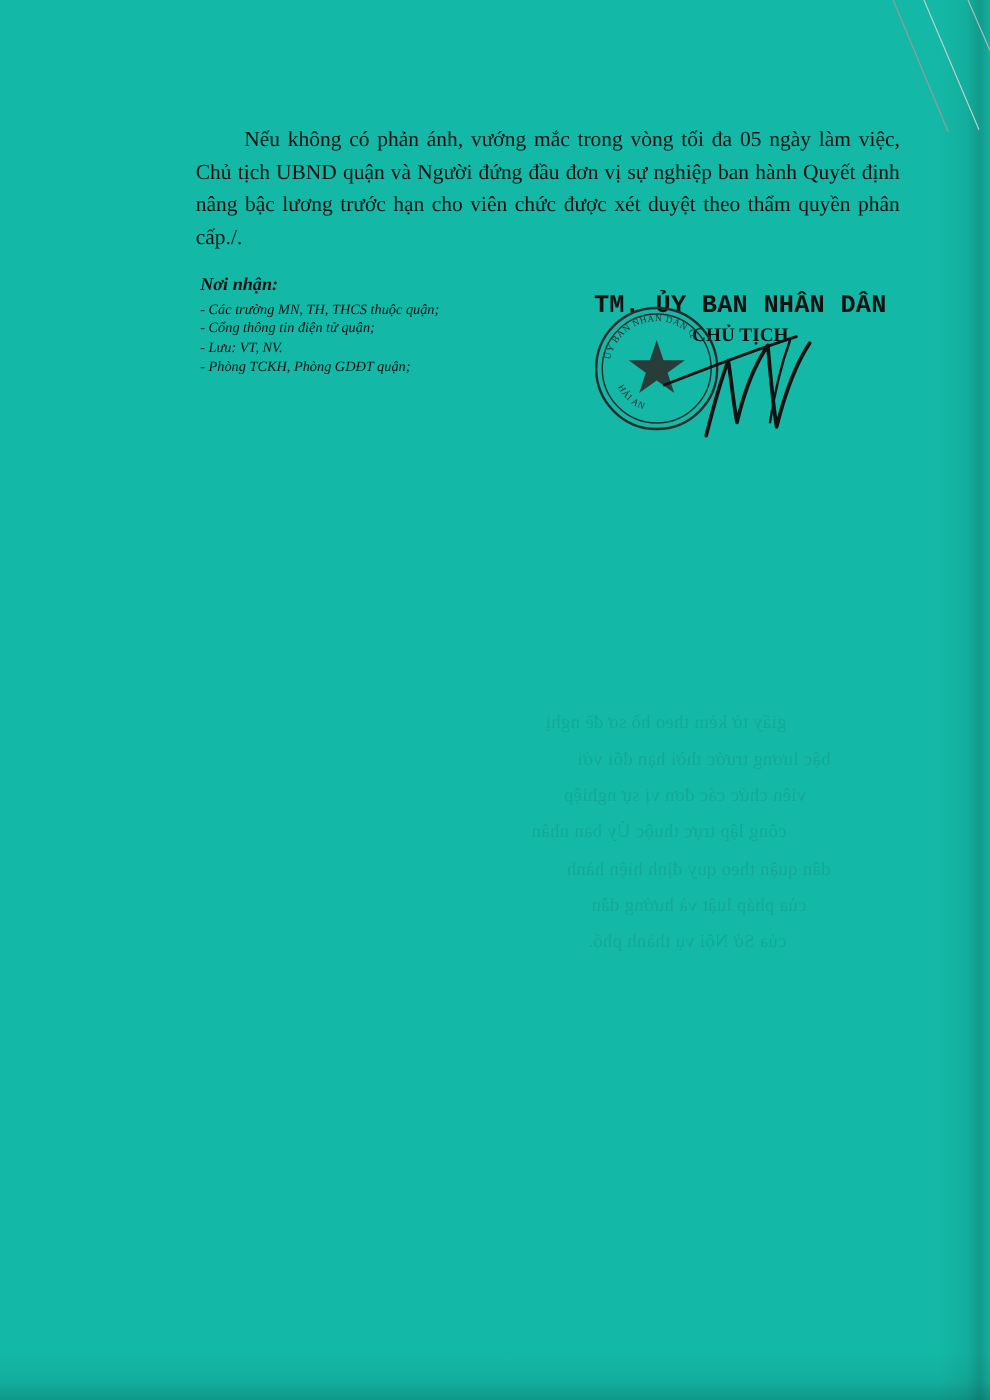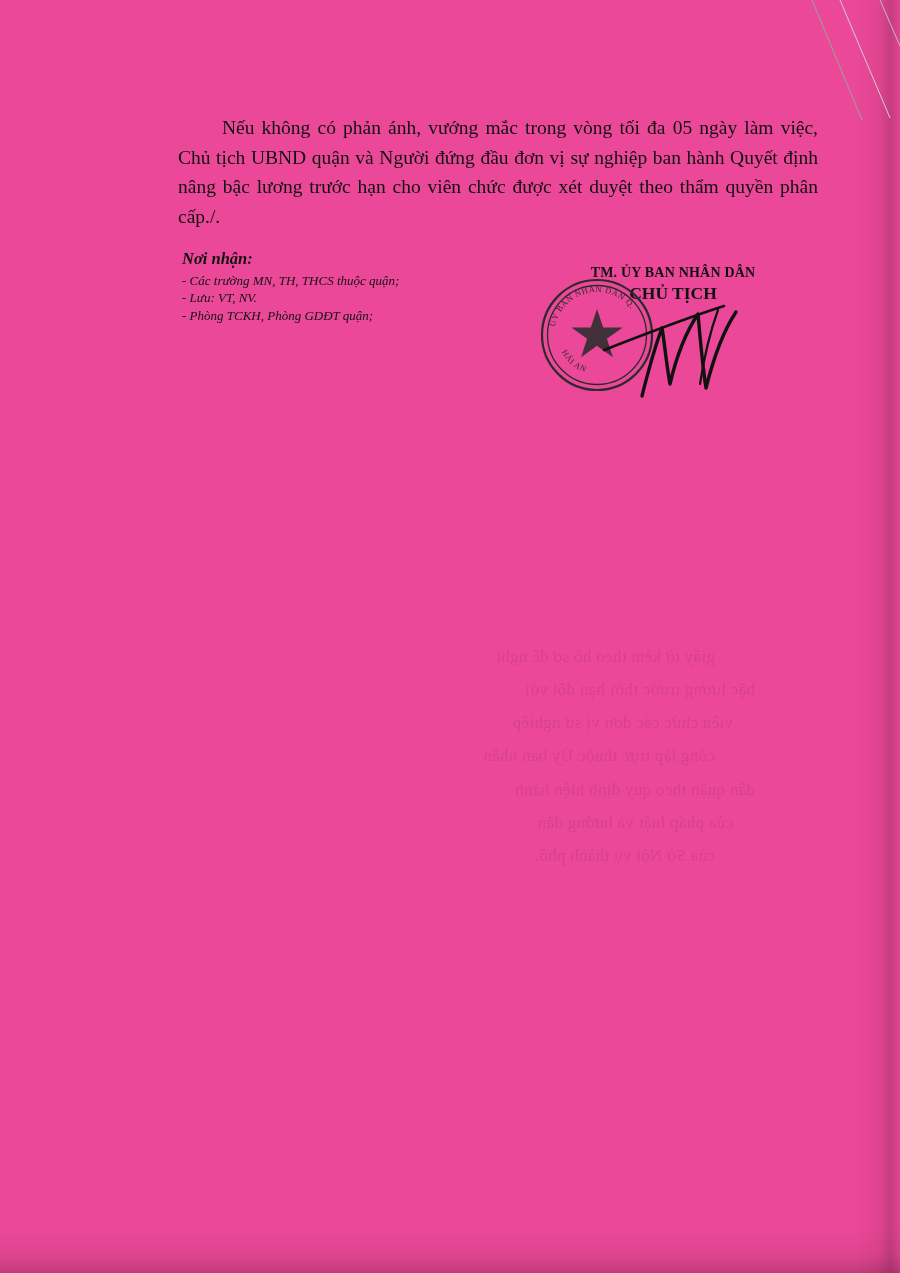--- a/index.html
+++ b/index.html
@@ -13,21 +13,21 @@
     position: relative;
     font-family: "Liberation Serif", serif;
     color: #111111;
     overflow: hidden;
   }
 
   
   .page {
     position: absolute;
     inset: 0;
-    background: #ec4899;
+    background: #14b8a6;
   }
   
   .scan-edge-right {
     position: absolute;
     top: 0;
     right: 0;
     width: 78px;
     height: 1273px;
     background: linear-gradient(to right, rgba(255,255,255,0) 0%, rgba(255,255,255,0) 40%, rgba(0,0,0,0.05) 72%, rgba(0,0,0,0.16) 88%, rgba(0,0,0,0.05) 100%);
     pointer-events: none;
@@ -95,23 +95,24 @@
   
   .signature {
     position: absolute;
     left: 508px;
     top: 264px;
     width: 330px;
     text-align: center;
   }
   .sig-org {
     font-weight: bold;
-    font-size: 14px;
+    font-size: 23px;
     letter-spacing: 0.2px;
     line-height: 1.25;
+    font-family: Liberation Mono, monospace;
   }
   .sig-role {
     font-weight: bold;
     font-size: 17.5px;
     line-height: 1.35;
   }
   .sig-name {
     font-weight: bold;
     font-size: 17.5px;
     margin-top: 78px;
@@ -177,20 +178,21 @@
   </svg>
 
   <div class="body-text">
     <span class="indent"></span><span>Nếu không có phản ánh, vướng mắc trong vòng tối đa 05 ngày làm việc, Chủ tịch UBND quận và Người đứng đầu đơn vị sự nghiệp ban hành Quyết định nâng bậc lương trước hạn cho viên chức được xét duyệt theo thẩm quyền phân cấp./.</span>
   </div>
 
   <div class="recipients">
     <div class="recipients-title">Nơi nhận:</div>
     <ul>
       <li>- Các trường MN, TH, THCS thuộc quận;</li>
+      <li>- Cổng thông tin điện tử quận;</li>
       <li>- Lưu: VT, NV.</li>
       <li>- Phòng TCKH, Phòng GDĐT quận;</li>
     </ul>
   </div>
 
   <div class="signature">
     <div class="sig-org">TM. ỦY BAN NHÂN DÂN</div>
     <div class="sig-role">CHỦ TỊCH</div>
   </div>
 

